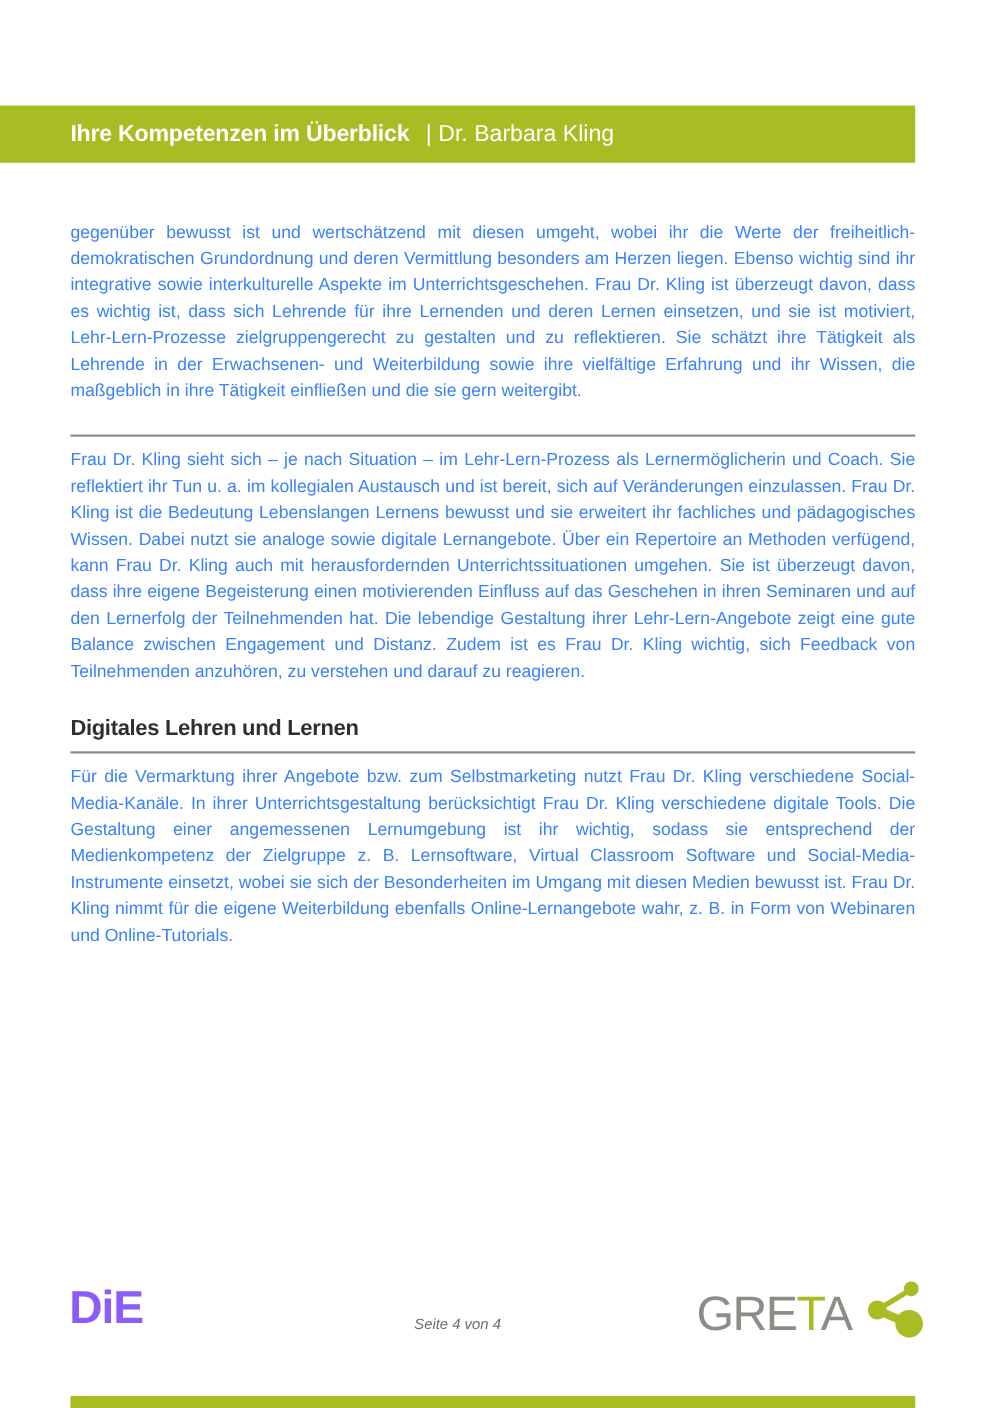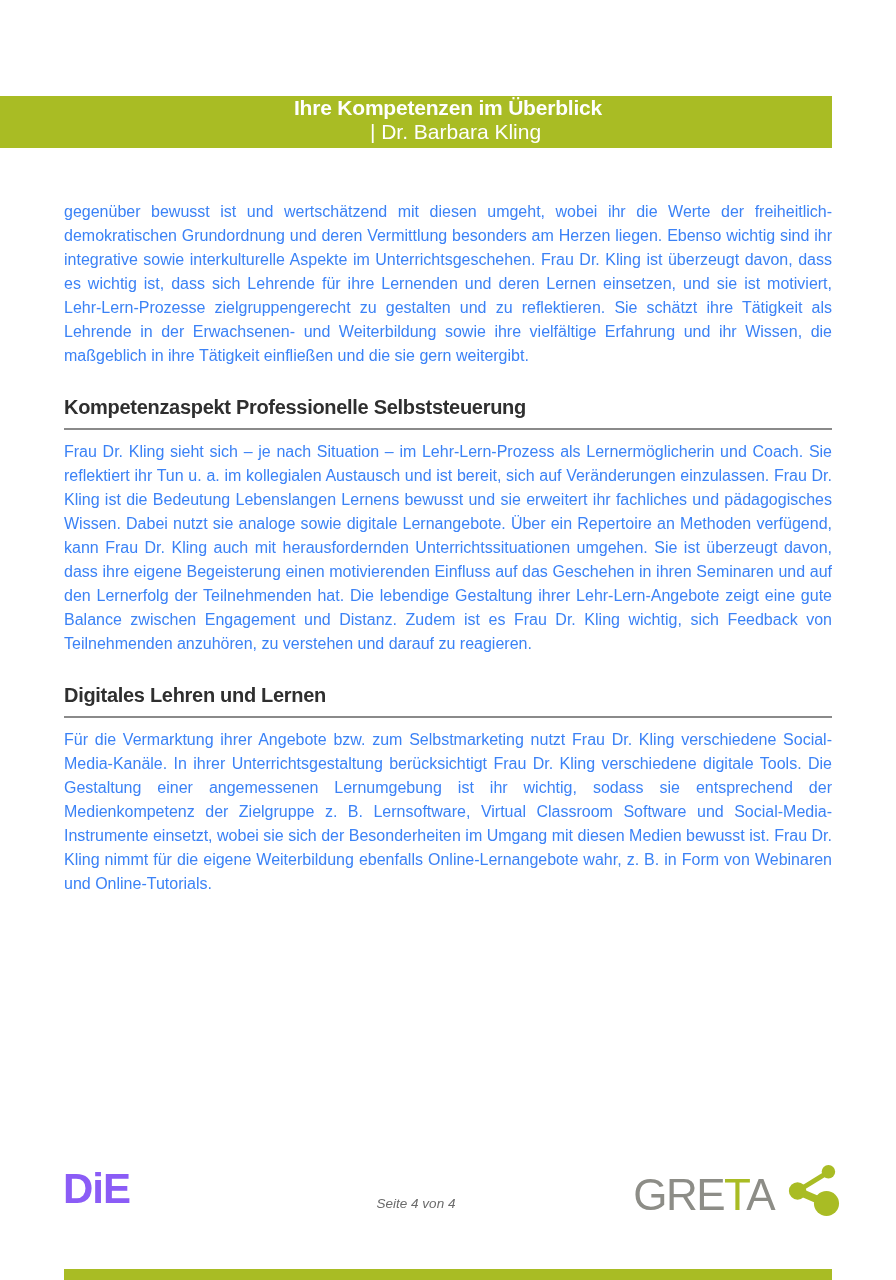--- a/index.html
+++ b/index.html
@@ -11,21 +11,20 @@
     overflow:hidden;
   }
   
   .header-bar{
     position:absolute;top:96px;left:0;
     width:832px;height:52px;
     background:#a9bc24;
     display:flex;align-items:center;
     box-sizing:border-box;
     padding-left:64px;
-    flex-direction:column;
   }
   .header-bar .title-bold{
     color:#ffffff;font-size:21px;font-weight:bold;letter-spacing:-0.2px;
     white-space:pre;
   }
   .header-bar .title-rest{
     color:#ffffff;font-size:21px;font-weight:normal;margin-left:15px;
     white-space:pre;
   }
   
@@ -86,21 +85,20 @@
 
   <div class="header-bar">
     <span class="title-bold">Ihre Kompetenzen im Überblick</span>
     <span class="title-rest">| Dr. Barbara Kling</span>
   </div>
 
   <div class="content">
     <p class="intro">gegenüber bewusst ist und wertschätzend mit diesen umgeht, wobei ihr die Werte der freiheitlich-demokratischen Grundordnung und deren Vermittlung besonders am Herzen liegen. Ebenso wichtig sind ihr integrative sowie interkulturelle Aspekte im Unterrichtsgeschehen. Frau Dr. Kling ist überzeugt davon, dass es wichtig ist, dass sich Lehrende für ihre Lernenden und deren Lernen einsetzen, und sie ist motiviert, Lehr-Lern-Prozesse zielgruppengerecht zu gestalten und zu reflektieren. Sie schätzt ihre Tätigkeit als Lehrende in der Erwachsenen- und Weiterbildung sowie ihre vielfältige Erfahrung und ihr Wissen, die maßgeblich in ihre Tätigkeit einfließen und die sie gern weitergibt.</p>
 
     <div class="sec">
-      <h2 class="section-heading">Kompetenzaspekt Professionelle Selbststeuerung</h2>
       <hr class="section-rule">
       <p class="section-body">Frau Dr. Kling sieht sich – je nach Situation – im Lehr-Lern-Prozess als Lernermöglicherin und Coach. Sie reflektiert ihr Tun u. a. im kollegialen Austausch und ist bereit, sich auf Veränderungen einzulassen. Frau Dr. Kling ist die Bedeutung Lebenslangen Lernens bewusst und sie erweitert ihr fachliches und pädagogisches Wissen. Dabei nutzt sie analoge sowie digitale Lernangebote. Über ein Repertoire an Methoden verfügend, kann Frau Dr. Kling auch mit herausfordernden Unterrichtssituationen umgehen. Sie ist überzeugt davon, dass ihre eigene Begeisterung einen motivierenden Einfluss auf das Geschehen in ihren Seminaren und auf den Lernerfolg der Teilnehmenden hat. Die lebendige Gestaltung ihrer Lehr-Lern-Angebote zeigt eine gute Balance zwischen Engagement und Distanz. Zudem ist es Frau Dr. Kling wichtig, sich Feedback von Teilnehmenden anzuhören, zu verstehen und darauf zu reagieren.</p>
     </div>
 
     <div class="sec">
       <h2 class="section-heading">Digitales Lehren und Lernen</h2>
       <hr class="section-rule">
       <p class="section-body">Für die Vermarktung ihrer Angebote bzw. zum Selbstmarketing nutzt Frau Dr. Kling verschiedene Social-Media-Kanäle. In ihrer Unterrichtsgestaltung berücksichtigt Frau Dr. Kling verschiedene digitale Tools. Die Gestaltung einer angemessenen Lernumgebung ist ihr wichtig, sodass sie entsprechend der Medienkompetenz der Zielgruppe z. B. Lernsoftware, Virtual Classroom Software und Social-Media-Instrumente einsetzt, wobei sie sich der Besonderheiten im Umgang mit diesen Medien bewusst ist. Frau Dr. Kling nimmt für die eigene Weiterbildung ebenfalls Online-Lernangebote wahr, z. B. in Form von Webinaren und Online-Tutorials.</p>
     </div>
   </div>

